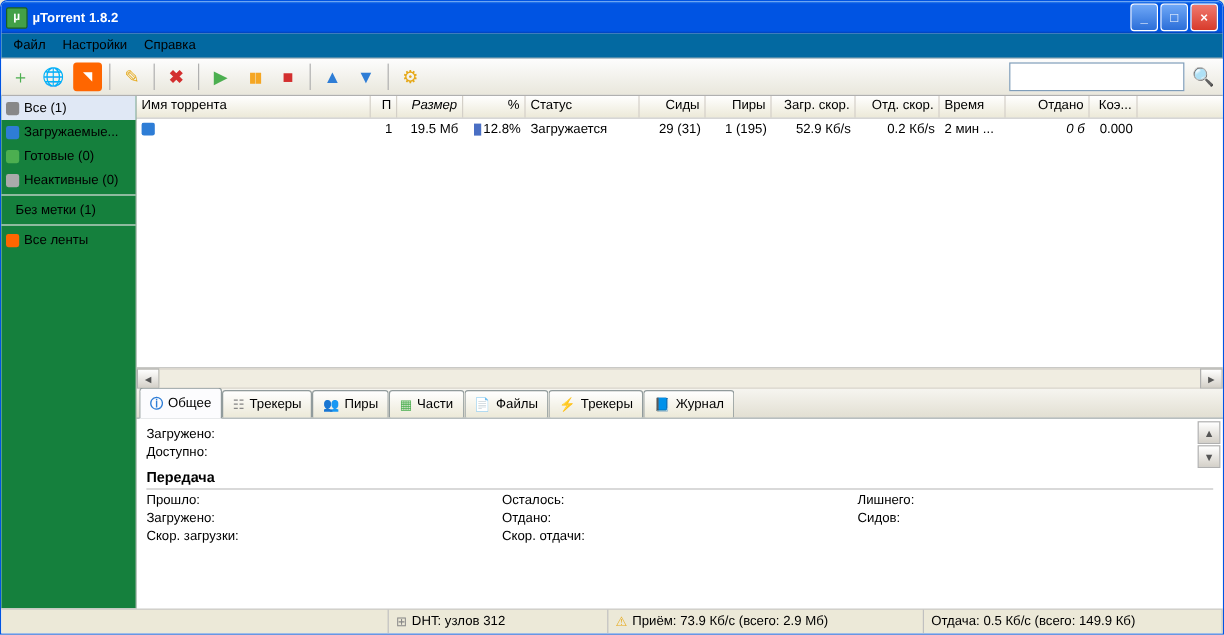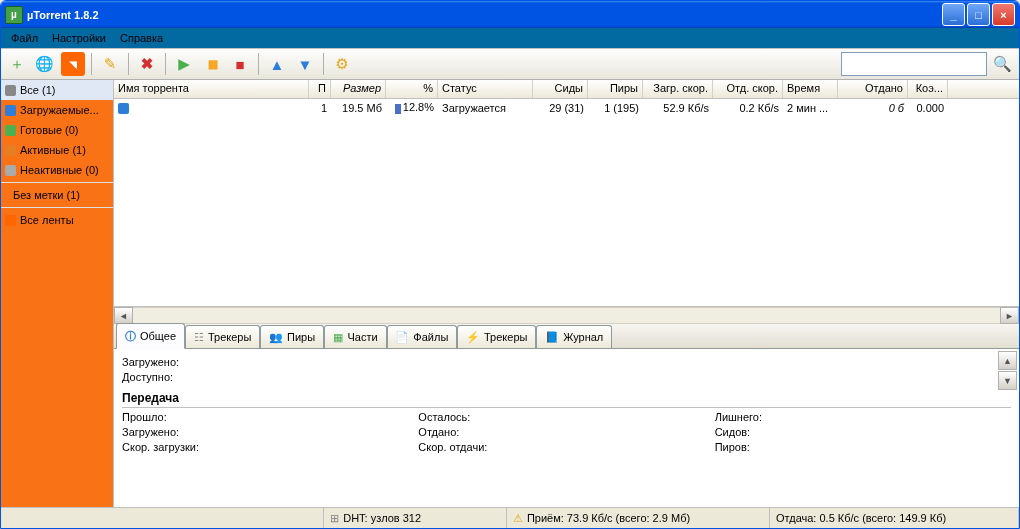--- a/index.html
+++ b/index.html
@@ -10,21 +10,21 @@
 .winbtns{display:flex;gap:2px;}
 .winbtn{width:21px;height:21px;border:1px solid #fff;border-radius:3px;background:linear-gradient(to bottom,#6fa8f7,#2b6ed8);display:flex;align-items:center;justify-content:center;color:#fff;font-weight:bold;font-size:11px;}
 .winbtn.close{background:linear-gradient(to bottom,#f07a6f,#d83b2b);}
 .menubar{height:20px;background:#0369a1;display:flex;align-items:center;padding:0 4px;gap:2px;border-bottom:1px solid #c0c0c0;}
 .menubar span{padding:2px 6px;}
 .toolbar{height:30px;background:linear-gradient(to bottom,#fdfdfd,#e9e7dc);border-bottom:1px solid #b0b0b0;display:flex;align-items:center;padding:0 4px;gap:4px;}
 .tbtn{width:24px;height:24px;display:flex;align-items:center;justify-content:center;font-size:15px;border-radius:3px;}
 .tsep{width:1px;height:22px;background:#b0b0b0;margin:0 2px;}
 .searchbox{margin-left:auto;width:140px;height:20px;border:1px solid #7f9db9;background:#fff;}
 .content{flex:1;display:flex;min-height:0;}
-.sidebar{width:112px;background:#f97316;border-right:1px solid #c0c0c0;display:flex;flex-direction:column;}
+.sidebar{width:112px;background:#15803d;border-right:1px solid #c0c0c0;display:flex;flex-direction:column;}
 .side-item{display:flex;align-items:center;gap:4px;padding:2px 4px;height:16px;}
 .side-item.sel{background:#e0e8f5;}
 .side-sep{height:1px;background:#e0e0e0;margin:2px 0;}
 .sq{width:11px;height:11px;border-radius:2px;flex-shrink:0;}
 .main{flex:1;display:flex;flex-direction:column;min-width:0;}
 .listhdr{height:18px;background:linear-gradient(to bottom,#fff,#ece9d8);border-bottom:1px solid #c0c0c0;display:flex;}
 .listhdr .col{border-right:1px solid #d4d0c8;padding:2px 4px;box-sizing:border-box;white-space:nowrap;overflow:hidden;}
 .listbody{flex:1;background:#fff;overflow:hidden;}
 .row{display:flex;height:17px;align-items:center;}
 .row .col{padding:0 4px;box-sizing:border-box;white-space:nowrap;overflow:hidden;}
@@ -96,24 +96,20 @@
         </div>
       <div class="side-item">
           <span class="sq" style="background:#2e7dd6"></span>
           <span>Загружаемые...</span>
         </div>
       <div class="side-item">
           <span class="sq" style="background:#4caf50"></span>
           <span>Готовые (0)</span>
         </div>
       <div class="side-item">
-          <span class="sq" style="background:#e67e22"></span>
-          <span>Активные (1)</span>
-        </div>
-      <div class="side-item">
           <span class="sq" style="background:#aaa"></span>
           <span>Неактивные (0)</span>
         </div>
       <div class="side-sep"></div>
       <div class="side-item" style="padding-left:12px;">
           <span>Без метки (1)</span>
         </div>
       <div class="side-sep"></div>
       <div class="side-item">
           <span class="sq" style="background:#f60"></span>
@@ -204,21 +200,20 @@
             <div class="line">Скор. загрузки:</div>
           </div>
           <div>
             <div class="line">Осталось:</div>
             <div class="line">Отдано:</div>
             <div class="line">Скор. отдачи:</div>
           </div>
           <div>
             <div class="line">Лишнего:</div>
             <div class="line">Сидов:</div>
-            <div class="line">Пиров:</div>
           </div>
         </div>
       </div>
     </div>
   </div>
 
   <div class="statusbar">
     <div class="cell" style="width:310px"></div>
     <div class="cell" style="width:170px">
         <span style="color:#888">⊞</span>

